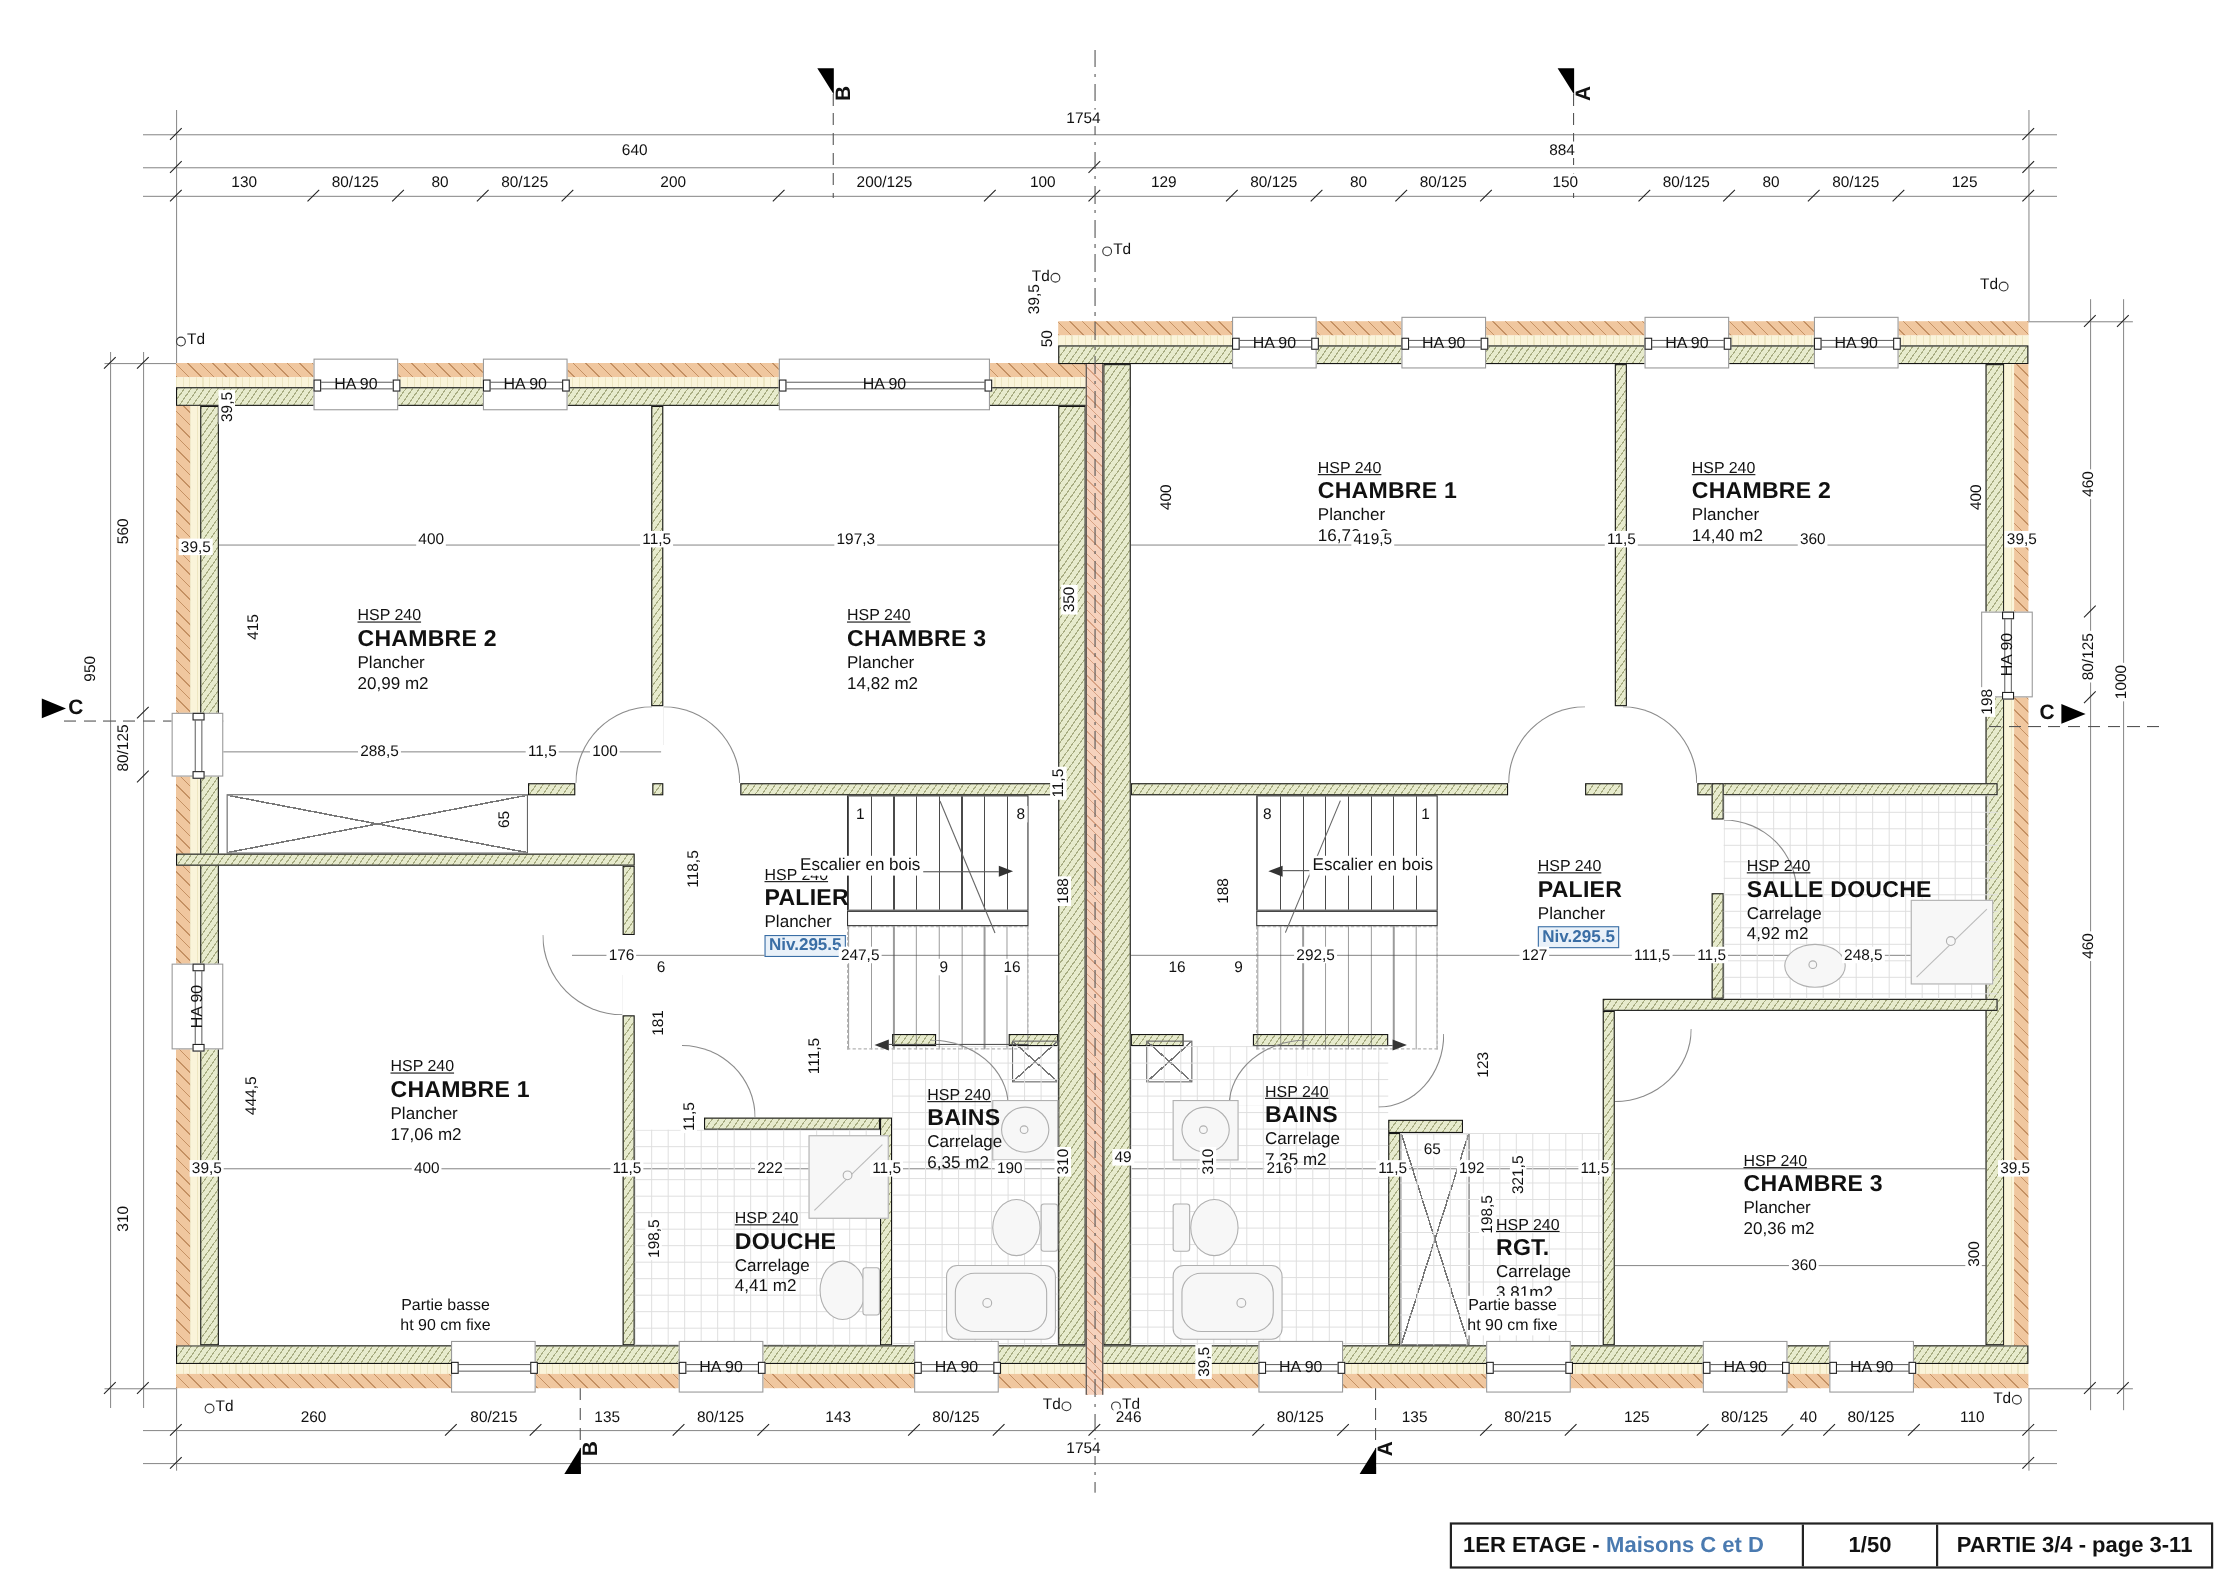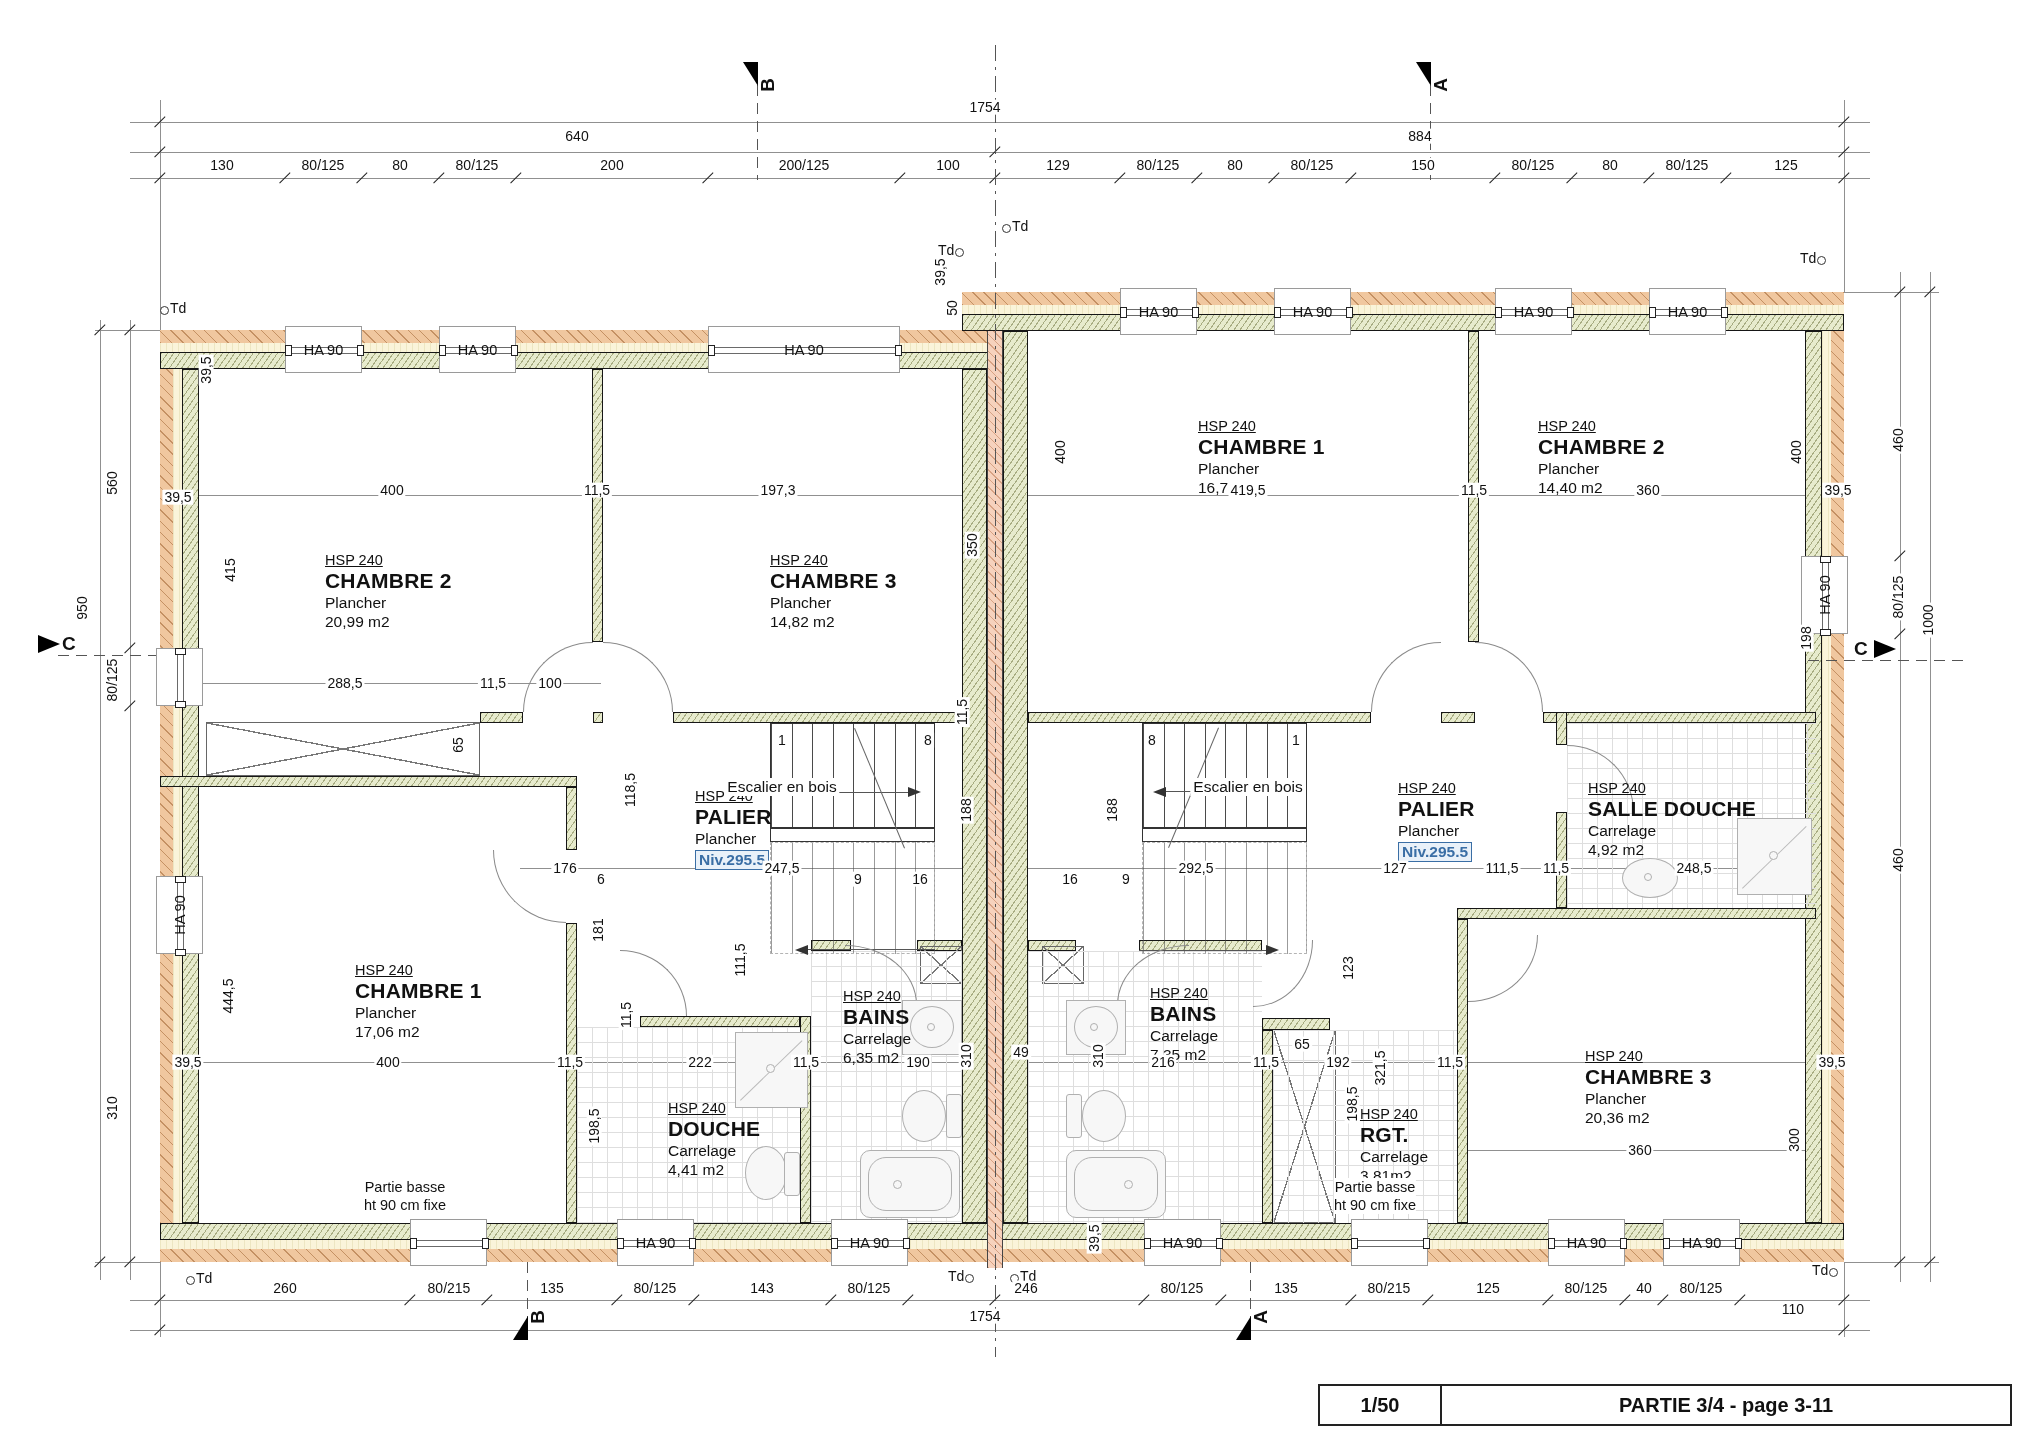--- a/index.html
+++ b/index.html
@@ -58,20 +58,24 @@
   .tb1{width:320px;justify-content:flex-start!important;padding-left:10px;border-right:2px solid #222}
   .tb2{width:122px;border-right:2px solid #222}
   .tb3{flex:1}
   .tbblue{color:#4a7ab0;margin-left:6px}
 </style>
 </head>
 <body>
 
 <div id="plan">
   <div id="titleblock">
+    <div class="tb1">
+      <span>1ER ETAGE -</span>
+      <span class="tbblue">Maisons C et D</span>
+    </div>
     <div class="tb2">1/50</div>
     <div class="tb3">PARTIE 3/4 - page 3-11</div>
   </div>
 <div class="dl" style="left: 130px; top: 122px; width: 1740px; height: 1px;"></div>
     <div class="dl" style="left: 130px; top: 152px; width: 1740px; height: 1px;"></div>
     <div class="dl" style="left: 130px; top: 178px; width: 1740px; height: 1px;"></div>
     <div class="dl" style="left: 130px; top: 1300px; width: 1740px; height: 1px;"></div>
     <div class="dl" style="left: 130px; top: 1330px; width: 1740px; height: 1px;"></div>
     <div class="dl" style="left: 100px; top: 320px; width: 1px; height: 960px;"></div>
     <div class="dl" style="left: 130px; top: 320px; width: 1px; height: 960px;"></div>
@@ -535,21 +539,21 @@
     <div class="dim" style="left: 762px; top: 1288px;">143</div>
     <div class="dim" style="left: 869px; top: 1288px;">80/125</div>
     <div class="dim" style="left: 1026px; top: 1288px;">246</div>
     <div class="dim" style="left: 1182px; top: 1288px;">80/125</div>
     <div class="dim" style="left: 1286px; top: 1288px;">135</div>
     <div class="dim" style="left: 1389px; top: 1288px;">80/215</div>
     <div class="dim" style="left: 1488px; top: 1288px;">125</div>
     <div class="dim" style="left: 1586px; top: 1288px;">80/125</div>
     <div class="dim" style="left: 1644px; top: 1288px;">40</div>
     <div class="dim" style="left: 1701px; top: 1288px;">80/125</div>
-    <div class="dim" style="left: 1793px; top: 1288px; margin-top: 21px;">110</div>
+    <div class="dim" style="left: 1793px; top: 1288px;">110</div>
     <div class="dim" style="left: 985px; top: 1316px;">1754</div>
     <div class="note" style="left: 405px; top: 1178px;">
       <div style="position: static;">Partie basse</div>
       <div style="position: static;">ht 90 cm fixe</div>
     </div>
     <div class="note" style="left: 1375px; top: 1178px;">
       <div style="position: static;">Partie basse</div>
       <div style="position: static;">ht 90 cm fixe</div>
     </div>
     <div class="tdlab" style="left: 160px; top: 300px;">

